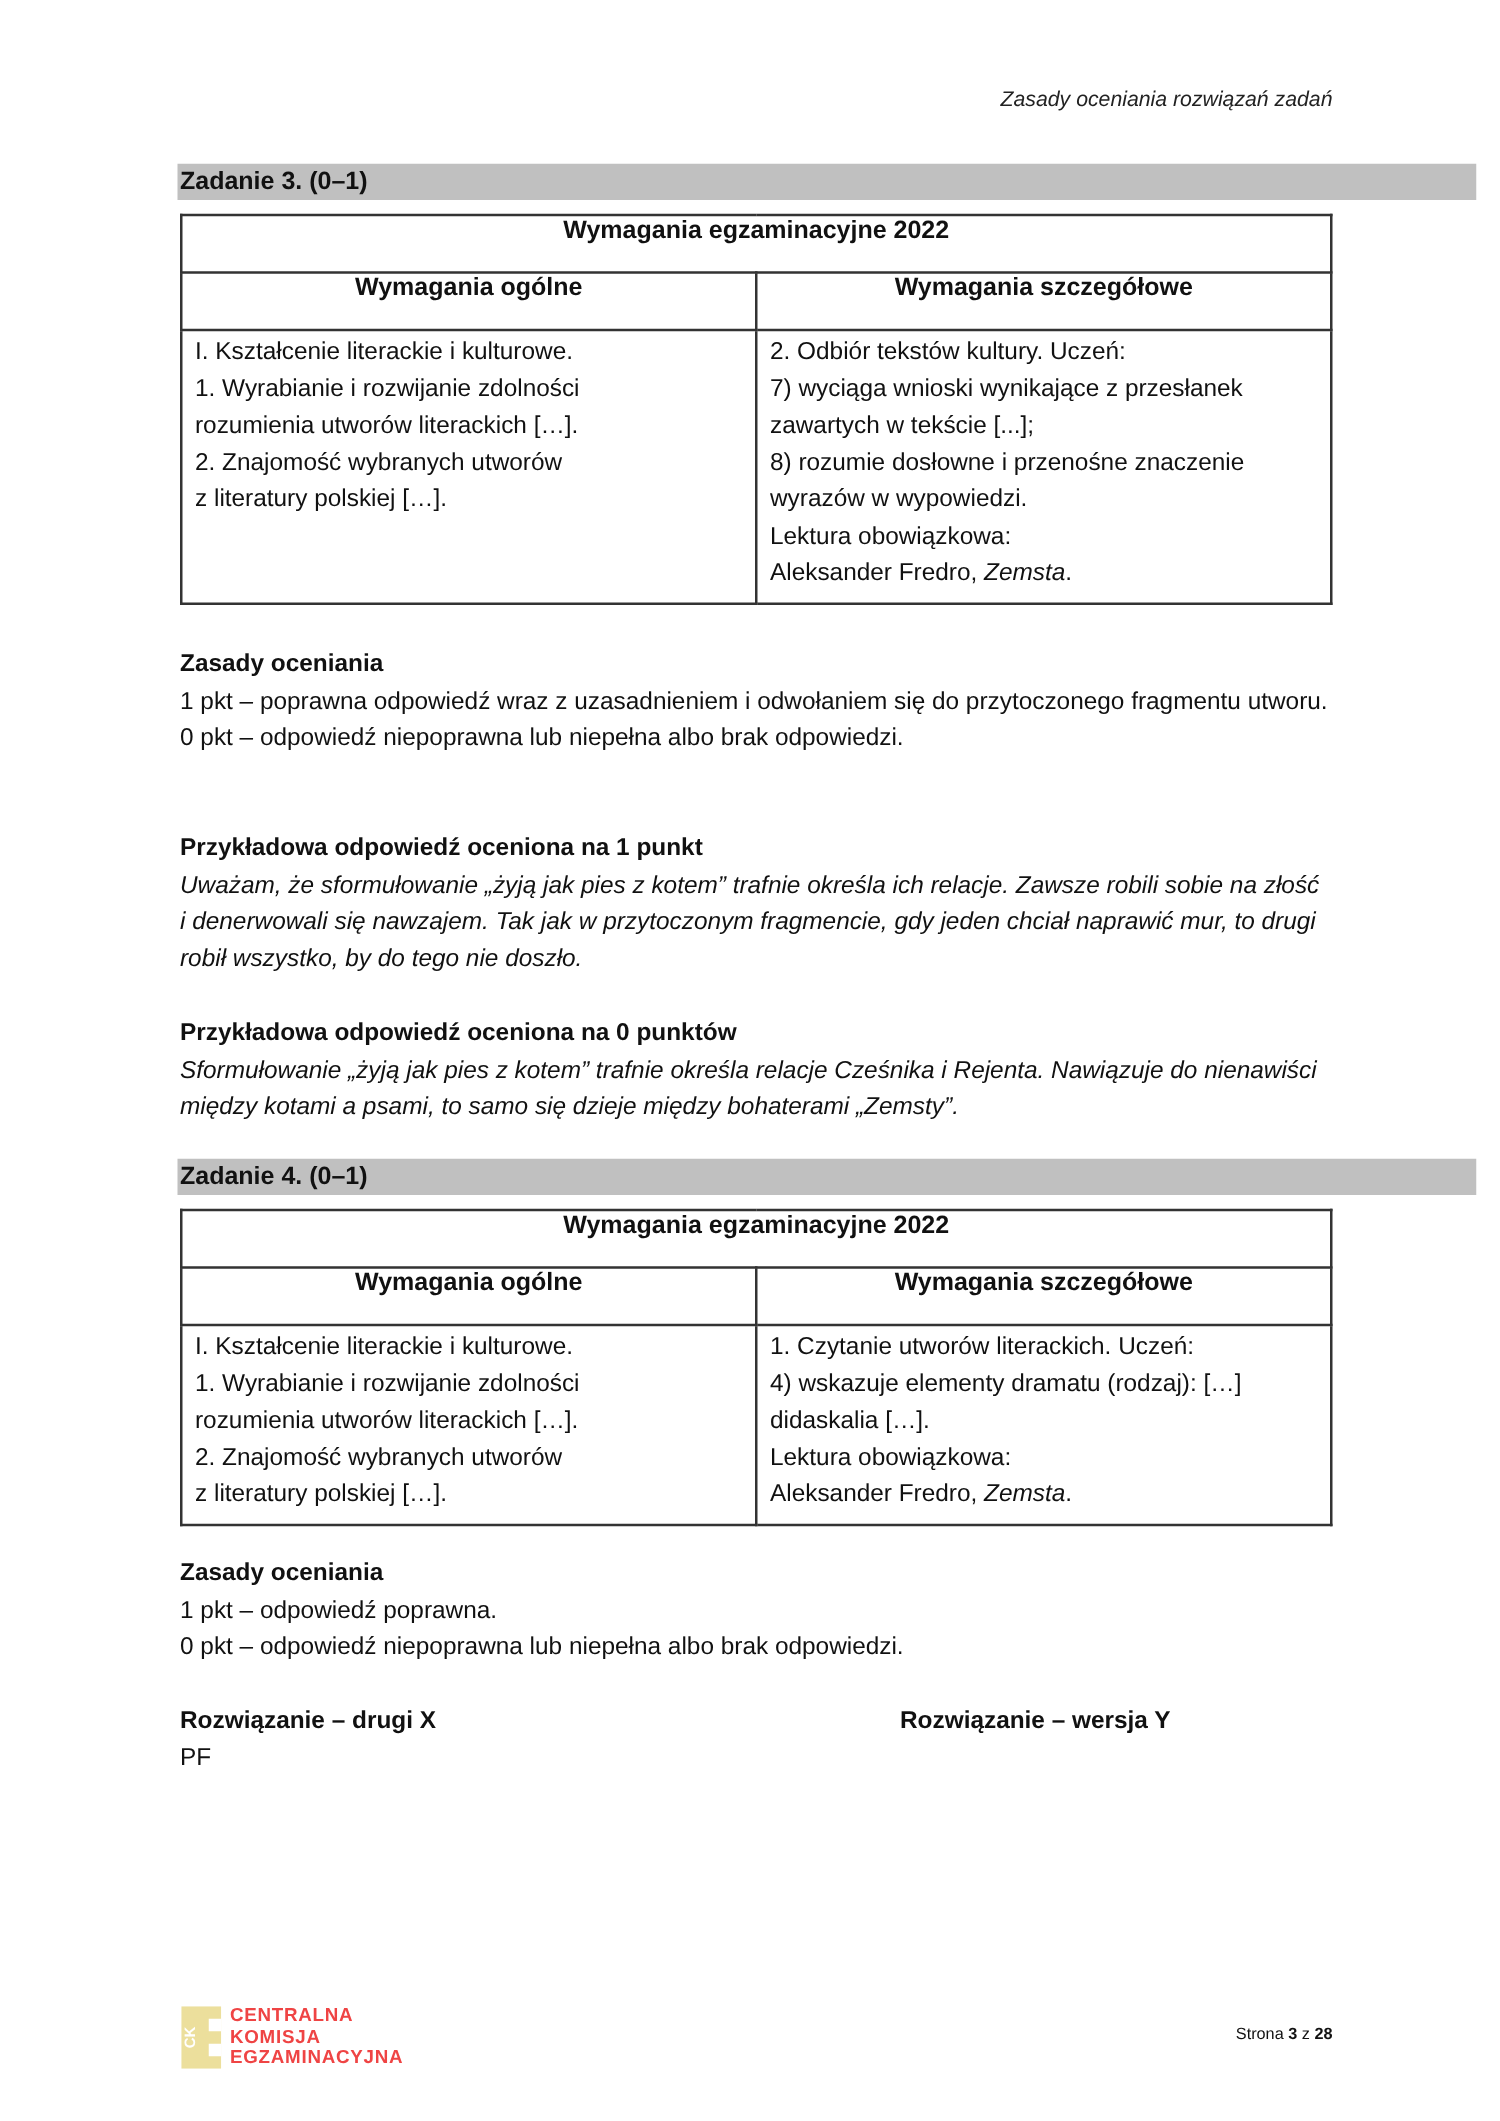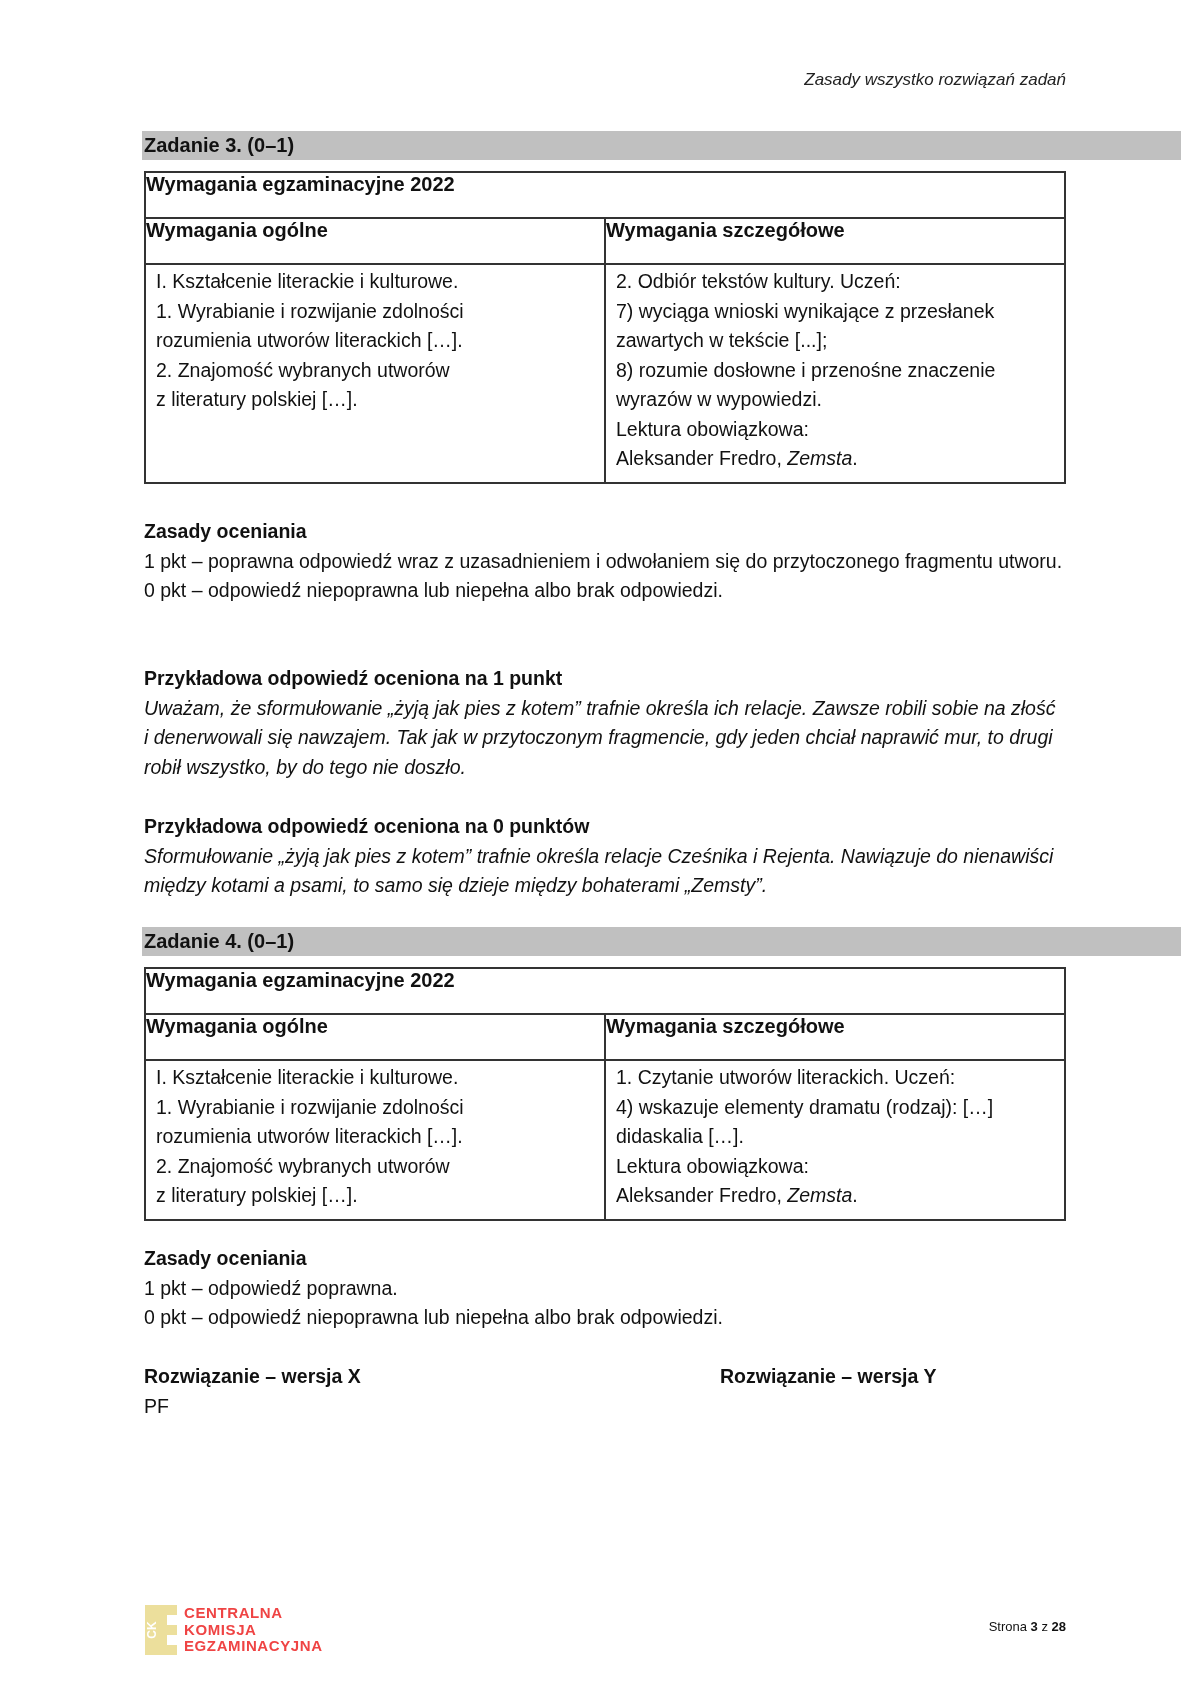--- a/index.html
+++ b/index.html
@@ -3,37 +3,37 @@
 <meta charset="utf-8">
 <style>
   html, body { margin: 0; padding: 0; background: #ffffff; }
   body { width: 1200px; height: 1697px; position: relative; overflow: hidden;
          font-family: "Liberation Sans", sans-serif; color: #111; }
   .running-header { position: absolute; top: 70px; right: 134px; font-size: 17px; font-style: italic; color: #222; }
   .task-bar { position: absolute; left: 142px; width: 1039px; height: 29px; background: #c0c0c0;
               font-weight: bold; font-size: 20px; line-height: 29px; padding-left: 2px; box-sizing: border-box; }
   table.req { position: absolute; left: 144px; width: 922px; border-collapse: collapse; font-size: 19.5px; }
   table.req td, table.req th { border: 2px solid #333; vertical-align: top; }
-  table.req th { font-weight: bold; text-align: left; height: 44px; font-size: 20px; padding: 0; }
+  table.req th { font-weight: bold; text-align: center; height: 44px; font-size: 20px; padding: 0; }
   table.req td { padding: 2px 10px 8px 10px; line-height: 29.5px; }
   table.req td.left { width: 438px; }
   .line { display: block; }
   .section { position: absolute; left: 144px; width: 930px; font-size: 19.5px; line-height: 29.5px; }
   .bold { font-weight: bold; }
   .hang { display: block; padding-left: 74px; text-indent: -74px; }
   .ital { font-style: italic; }
   .footer-logo { position: absolute; left: 145px; top: 1605px; display: flex; align-items: flex-start; }
   .logo-mark { width: 32px; height: 50px; position: relative; margin-right: 7px; }
   .logo-text { font-weight: bold; font-size: 15px; line-height: 16.5px; letter-spacing: 0.6px; color: #ef4444; }
   .page-num { position: absolute; right: 134px; top: 1619px; font-size: 13px; }
 </style>
 </head>
 <body>
 
-<div class="running-header">Zasady wszystko rozwiązań zadań</div>
+<div class="running-header">Zasady oceniania rozwiązań zadań</div>
 
 <div class="task-bar" style="top:131px;">Zadanie 3. (0–1)</div>
 
 <table class="req" style="top:171px;">
   <tbody>
       <tr>
         <th colspan="2">Wymagania egzaminacyjne 2022</th>
       </tr>
   <tr>
     <th>Wymagania ogólne</th>
@@ -107,21 +107,21 @@
   </table>
 
 <div class="section" style="top:1244px;">
   <div class="bold">Zasady oceniania</div>
   <div>1 pkt – odpowiedź poprawna.</div>
   <div>0 pkt – odpowiedź niepoprawna lub niepełna albo brak odpowiedzi.</div>
 </div>
 
 <div class="section" style="top:1362px;">
   <div style="position:absolute; left:0; top:0;">
-    <div class="bold">Rozwiązanie – wersja X</div>
+    <div class="bold">Rozwiązanie – drugi X</div>
     <div>PF</div>
   </div>
   <div style="position:absolute; left:576px; top:0; width:320px;">
     <div class="bold">Rozwiązanie – wersja Y</div>
   </div>
 </div>
 
 <div class="footer-logo">
   <div class="logo-mark">
     <svg width="32" height="50" viewBox="0 0 32 50">

